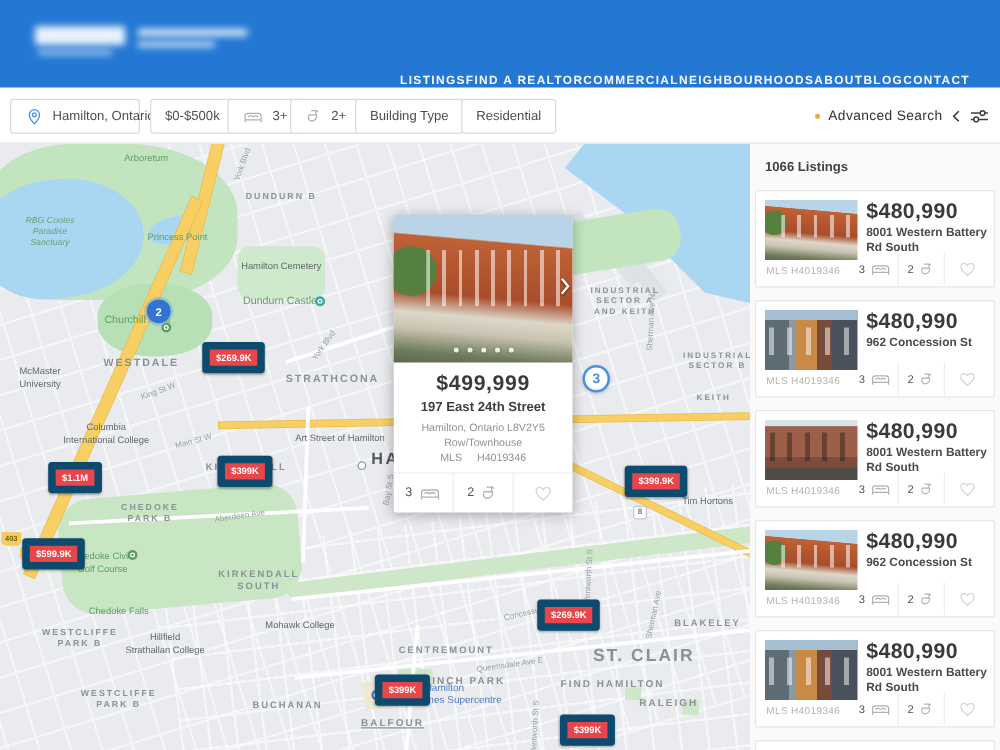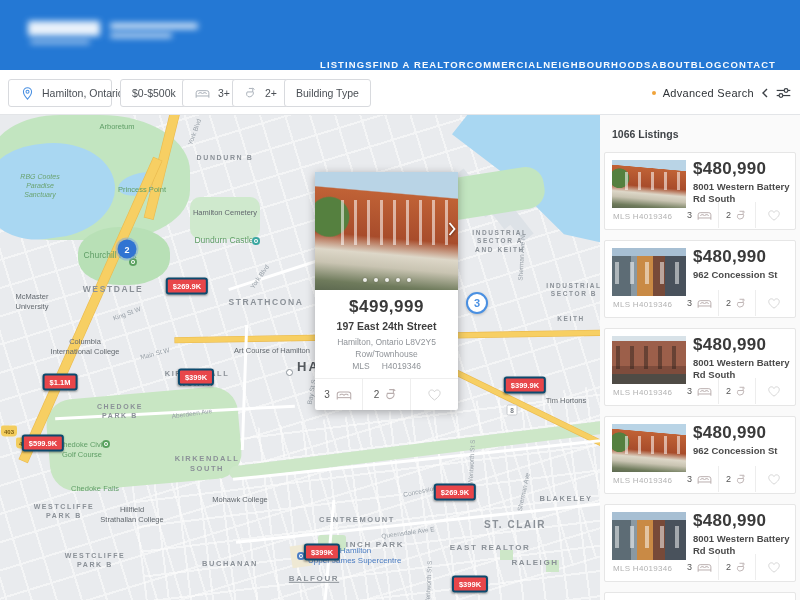--- a/index.html
+++ b/index.html
@@ -25,21 +25,21 @@
   .shape{position:absolute;}
   .road{position:absolute;background:#fff;}
   .yroad{position:absolute;background:#f7cf63;box-shadow:0 0 0 .6px #eaba4e;}
   .lb{position:absolute;white-space:pre;text-align:center;line-height:1.3;z-index:6;pointer-events:none;}
   .lb.park{color:#5f9e66;font-size:7.5px;}
   .lb.parki{color:#6aa371;font-size:7px;font-style:italic;}
   .lb.hood{color:#8b9198;letter-spacing:1.6px;font-weight:700;}
   .lb.poi{color:#62686e;font-size:7.5px;}
   .lb.poib{color:#4a7cc2;font-size:8px;text-align:left;}
   .lb.street{color:#98a0a8;font-size:6.5px;}
-  .pmarker{position:absolute;transform:translate(-50%,-50%);background:#e8464a;border:2px solid #0c4a6e;color:#fff;font-size:7.5px;font-weight:700;padding:2px 5px;border-radius:3px;box-shadow:0 1px 2px rgba(0,0,0,.3);z-index:20;cursor:pointer;white-space:nowrap;}
+  .pmarker{position:absolute;transform:translate(-50%,-50%);background:#e8464a;border:6px solid #0c4a6e;color:#fff;font-size:7.5px;font-weight:700;padding:2px 5px;border-radius:3px;box-shadow:0 1px 2px rgba(0,0,0,.3);z-index:20;cursor:pointer;white-space:nowrap;}
   .cluster{position:absolute;transform:translate(-50%,-50%);border-radius:50%;display:flex;align-items:center;justify-content:center;font-weight:700;z-index:21;cursor:pointer;}
   .cluster.filled{width:19px;height:19px;background:#3174d2;color:#fff;font-size:9px;box-shadow:0 0 0 2px rgba(130,170,220,.55);}
   .cluster.outline{width:22px;height:22px;background:#fff;border:2px solid #4a90e2;color:#4a90e2;font-size:11px;box-shadow:0 1px 3px rgba(0,0,0,.2);}
   .shield403{position:absolute;transform:translate(-50%,-50%);width:16px;height:11px;background:#f3cd5e;border-radius:2px 2px 4px 4px;color:#7a5c13;font-size:6px;font-weight:700;display:flex;align-items:center;justify-content:center;z-index:8;}
   .shield8{position:absolute;transform:translate(-50%,-50%);width:11px;height:11px;background:#fff;border:1px solid #c6c9cd;border-radius:2px;color:#7b8087;font-size:6.5px;font-weight:700;display:flex;align-items:center;justify-content:center;z-index:8;}
   .cityring{position:absolute;width:7px;height:7px;border:1.5px solid #8d949b;background:#fff;border-radius:50%;z-index:6;}
   .citylabel{position:absolute;color:#54595e;font-size:13px;font-weight:700;letter-spacing:2px;z-index:6;white-space:nowrap;}
 
   
   .photo{background:#ccc;position:relative;overflow:hidden;}
@@ -139,20 +139,23 @@
       <span class="iconc" style="color:#a9b0b8">
         <svg viewBox="0 0 20 20" width="14" height="14" fill="none" stroke="currentColor" stroke-width="1.4">
             <path d="M12.5 3 l2.5 2 M7 3.5 h5.5 v5"></path>
             <path d="M4.5 8.5 h8 a1 1 0 0 1 1 1 a6 6 0 0 1-6 6 a4 4 0 0 1-3.5-5.5 z"></path>
           </svg>
       </span>
       <span>2+</span>
     </div>
     <div class="fbtn" style="left:284px">
       <span>Building Type</span>
+    </div>
+    <div class="fbtn" style="left:369px">
+      <span>Residential</span>
     </div>
     <div class="adv">
       <span class="adv-dot"></span>
       <span class="adv-label">Advanced Search</span>
       <span style="display:flex">
         <svg width="7" height="10" viewBox="0 0 7 10" fill="none" stroke="#3a3f45" stroke-width="1.4">
             <path d="M6 1 L2 5 L6 9"></path>
           </svg>
       </span>
       <span style="display:flex">
@@ -221,50 +224,50 @@
         <span class="lb street" style="transform: translate(-50%, -50%) rotate(-87deg); left: 522px; top: 143px;">Sherman Ave N</span>
         <span class="lb hood" style="font-size: 8.5px; transform: translate(-50%, -50%); left: 113px; top: 175px;">WESTDALE</span>
         <span class="lb poi" style="transform: translate(-50%, -50%); left: 32px; top: 187px;">McMaster
 University</span>
         <span class="lb hood" style="font-size: 8.5px; transform: translate(-50%, -50%); left: 266px; top: 188px;">STRATHCONA</span>
         <span class="lb street" style="transform: translate(-50%, -50%) rotate(-55deg); left: 260px; top: 162px;">York Blvd</span>
         <span class="lb street" style="transform: translate(-50%, -50%) rotate(-20deg); left: 127px; top: 199px;">King St W</span>
         <span class="lb poi" style="transform: translate(-50%, -50%); left: 85px; top: 232px;">Columbia
 International College</span>
         <span class="lb street" style="transform: translate(-50%, -50%) rotate(-15deg); left: 155px; top: 239px;">Main St W</span>
-        <span class="lb poi" style="transform: translate(-50%, -50%); left: 272px; top: 236px;">Art Course of Hamilton</span>
+        <span class="lb poi" style="transform: translate(-50%, -50%); left: 272px; top: 236px;">Art Street of Hamilton</span>
         <span class="lb street" style="transform: translate(-50%, -50%) rotate(-80deg); left: 312px; top: 277px;">Bay St S</span>
         <span class="lb hood" style="font-size: 7.5px; transform: translate(-50%, -50%); left: 197px; top: 264px;">KIRKENDALL
 NORTH</span>
         <span class="lb street" style="transform: translate(-50%, -50%) rotate(-8deg); left: 192px; top: 299px;">Aberdeen Ave</span>
         <span class="lb hood" style="font-size: 7px; transform: translate(-50%, -50%); left: 120px; top: 296px;">CHEDOKE
 PARK B</span>
         <span class="lb park" style="transform: translate(-50%, -50%); left: 82px; top: 335px;">Chedoke Civic
 Golf Course</span>
         <span class="lb park" style="transform: translate(-50%, -50%); left: 95px; top: 374px;">Chedoke Falls</span>
         <span class="lb poi" style="transform: translate(-50%, -50%); left: 132px; top: 400px;">Hillfield
 Strathallan College</span>
         <span class="lb hood" style="font-size: 7px; transform: translate(-50%, -50%); left: 64px; top: 396px;">WESTCLIFFE
 PARK B</span>
         <span class="lb hood" style="font-size: 7px; transform: translate(-50%, -50%); left: 95px; top: 445px;">WESTCLIFFE
 PARK B</span>
         <span class="lb hood" style="font-size: 7.5px; transform: translate(-50%, -50%); left: 207px; top: 349px;">KIRKENDALL
 SOUTH</span>
         <span class="lb poi" style="transform: translate(-50%, -50%); left: 240px; top: 385px;">Mohawk College</span>
         <span class="lb poi" style="transform: translate(-50%, -50%); left: 566px; top: 286px;">Tim Hortons</span>
-        <span class="lb hood" style="font-size: 10px; transform: translate(-50%, -50%); left: 515px; top: 368px; margin-top: 41px;">ST. CLAIR</span>
+        <span class="lb hood" style="font-size: 14px; transform: translate(-50%, -50%); left: 515px; top: 368px; margin-top: 41px;">ST. CLAIR</span>
         <span class="lb hood" style="font-size: 7.5px; transform: translate(-50%, -50%); left: 566px; top: 384px;">BLAKELEY</span>
         <span class="lb street" style="transform: translate(-50%, -50%) rotate(-12deg); left: 424px; top: 376px;">Concession St</span>
         <span class="lb street" style="transform: translate(-50%, -50%) rotate(-78deg); left: 524px; top: 377px;">Sherman Ave</span>
         <span class="lb street" style="transform: translate(-50%, -50%) rotate(-87deg); left: 472px; top: 347px;">Wentworth St S</span>
         <span class="lb street" style="transform: translate(-50%, -50%) rotate(-8deg); left: 408px; top: 418px;">Queensdale Ave E</span>
         <span class="lb street" style="transform: translate(-50%, -50%) rotate(-87deg); left: 429px; top: 468px;">Wentworth St S</span>
         <span class="lb hood" style="font-size: 7.5px; transform: translate(-50%, -50%); left: 357px; top: 405px;">CENTREMOUNT</span>
         <span class="lb hood" style="font-size: 8px; transform: translate(-50%, -50%); left: 375px; top: 430px;">INCH PARK</span>
-        <span class="lb hood" style="font-size: 8px; transform: translate(-50%, -50%); left: 490px; top: 433px;">EAST REALTOR</span>
+        <span class="lb hood" style="font-size: 8px; transform: translate(-50%, -50%); left: 490px; top: 433px;">FIND HAMILTON</span>
         <span class="lb hood" style="font-size: 8px; transform: translate(-50%, -50%); left: 535px; top: 448px;">RALEIGH</span>
         <span class="lb hood" style="font-size: 7.5px; transform: translate(-50%, -50%); left: 230px; top: 449px;">BUCHANAN</span>
         <span class="lb hood" style="font-size: 8px; transform: translate(-50%, -50%); left: 314px; top: 464px; text-decoration: underline;">BALFOUR</span>
         <span class="lb poib" style="transform: translate(0px, -50%); left: 308px; top: 441px;">Walmart Hamilton
 Upper James Supercentre</span>
         <span class="pmarker" style="left: 187px; top: 171px;">$269.9K</span>
         <span class="pmarker" style="left: 60px; top: 267px;">$1.1M</span>
         <span class="pmarker" style="left: 196px; top: 262px;">$399K</span>
         <span class="pmarker" style="left: 43px; top: 328px;">$599.9K</span>
         <span class="pmarker" style="left: 525px; top: 270px;">$399.9K</span>

